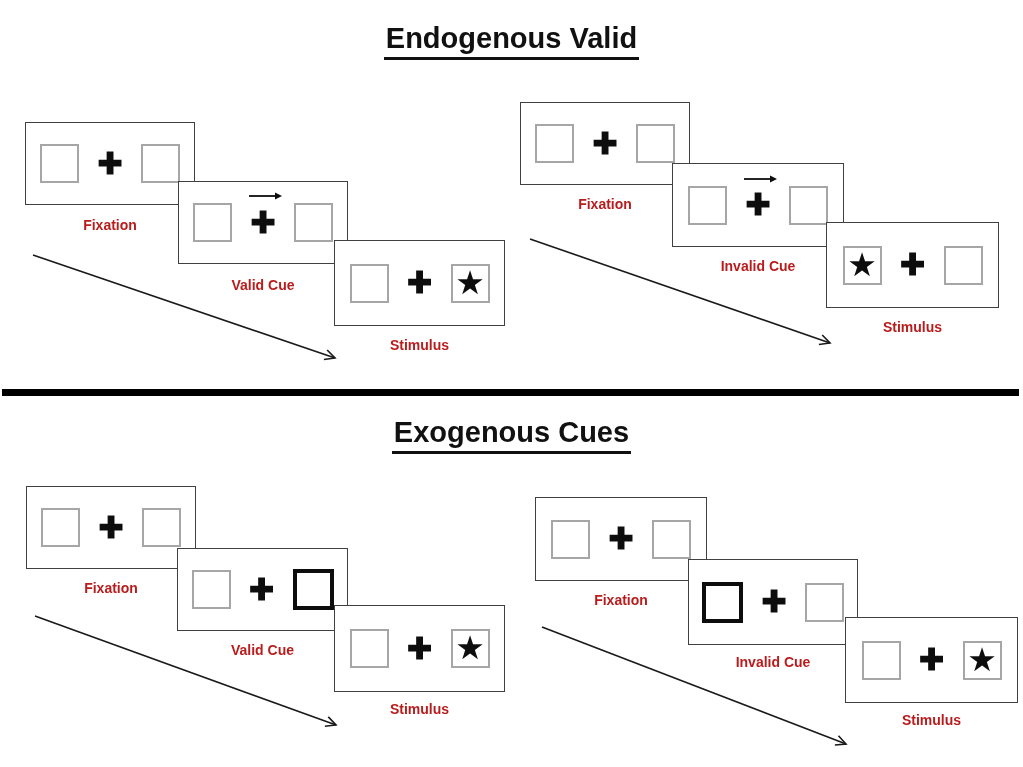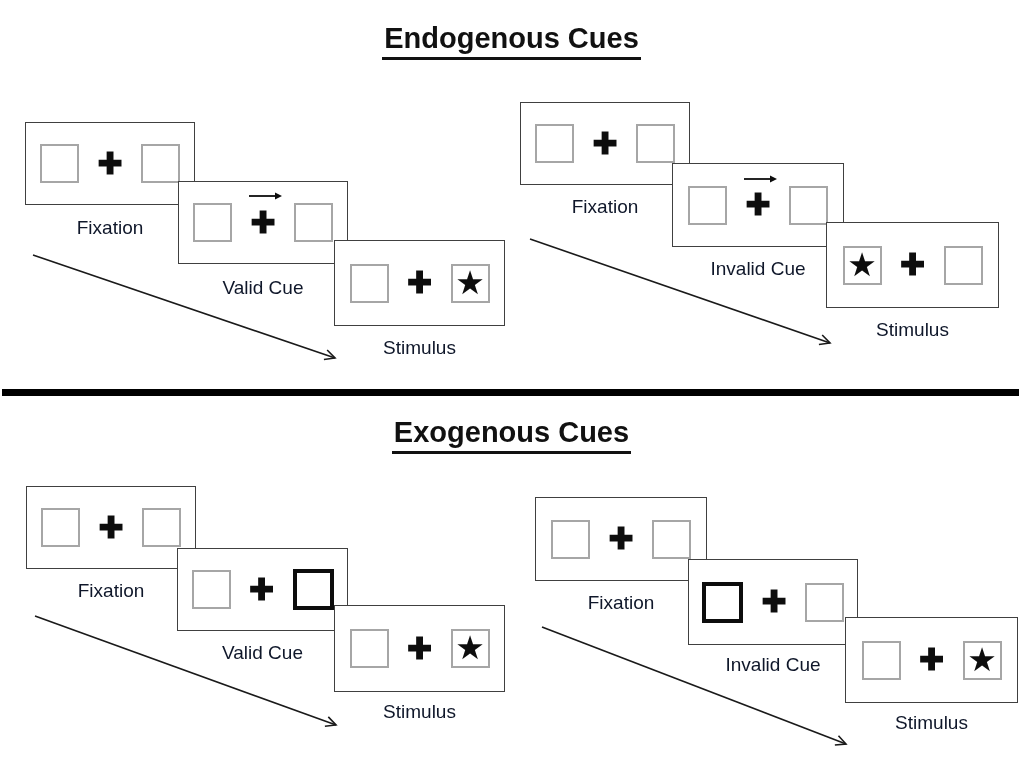--- a/index.html
+++ b/index.html
@@ -59,21 +59,21 @@
   .cue-arrow{
     position:absolute;left:2px;top:-14px;
   }
   .star{
     font-size:33px;line-height:1;color:#0d0d0d;
     transform:translateY(-1px);
   }
   .panel-label{
     position:absolute;z-index:5;
     text-align:center;
-    font-size:19px;font-weight:normal;color:#0f172a;
+    font-size:14px;font-weight:bold;color:#b91c1c;
     white-space:nowrap;
   }
   
   .p-tl1{left:25px;top:122px;width:170px;height:83px;}
   .p-tl2{left:178px;top:181px;width:170px;height:83px;}
   .p-tl3{left:334px;top:240px;width:171px;height:86px;}
   .l-tl1{left:25px;top:217px;width:170px;}
   .l-tl2{left:178px;top:277px;width:170px;}
   .l-tl3{left:334px;top:337px;width:171px;}
   
@@ -108,21 +108,21 @@
       <marker id="ah" markerUnits="userSpaceOnUse" markerWidth="16" markerHeight="16" refX="11" refY="6" orient="auto">
         <path d="M1,1 L11,6 L1,11" fill="none" stroke="#1a1a1a" stroke-width="1.6"></path>
       </marker>
     </defs>
     <line x1="33" y1="255" x2="335" y2="358" stroke="#1a1a1a" stroke-width="1.6" marker-end="url(#ah)"></line>
     <line x1="530" y1="239" x2="830" y2="343" stroke="#1a1a1a" stroke-width="1.6" marker-end="url(#ah)"></line>
     <line x1="35" y1="616" x2="336" y2="725" stroke="#1a1a1a" stroke-width="1.6" marker-end="url(#ah)"></line>
     <line x1="542" y1="627" x2="846" y2="744" stroke="#1a1a1a" stroke-width="1.6" marker-end="url(#ah)"></line>
   </svg>
 
-  <h1 class="section-title title-endo"><span>Endogenous Cues</span></h1>
+  <h1 class="section-title title-endo"><span>Endogenous Valid</span></h1>
 
   <div class="panel p-tl1 z1">
     <span class="box"></span>
     <span class="cross-wrap">
         <span class="cross">✚</span>
       </span>
     <span class="box"></span>
   </div>
   <div class="panel-label l-tl1">Fixation</div>
 

